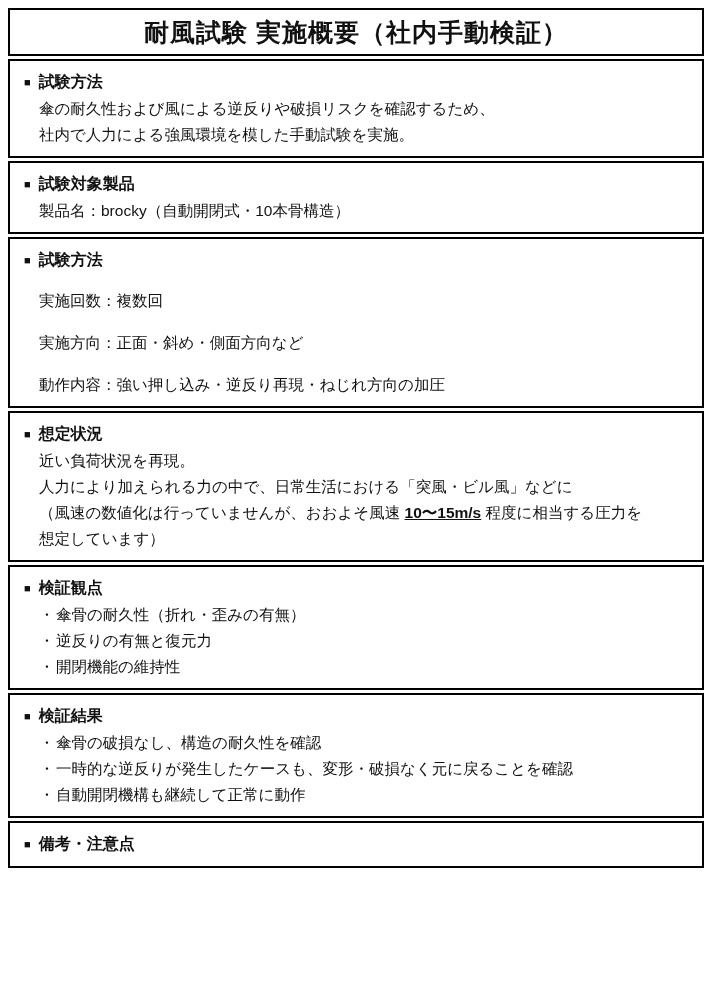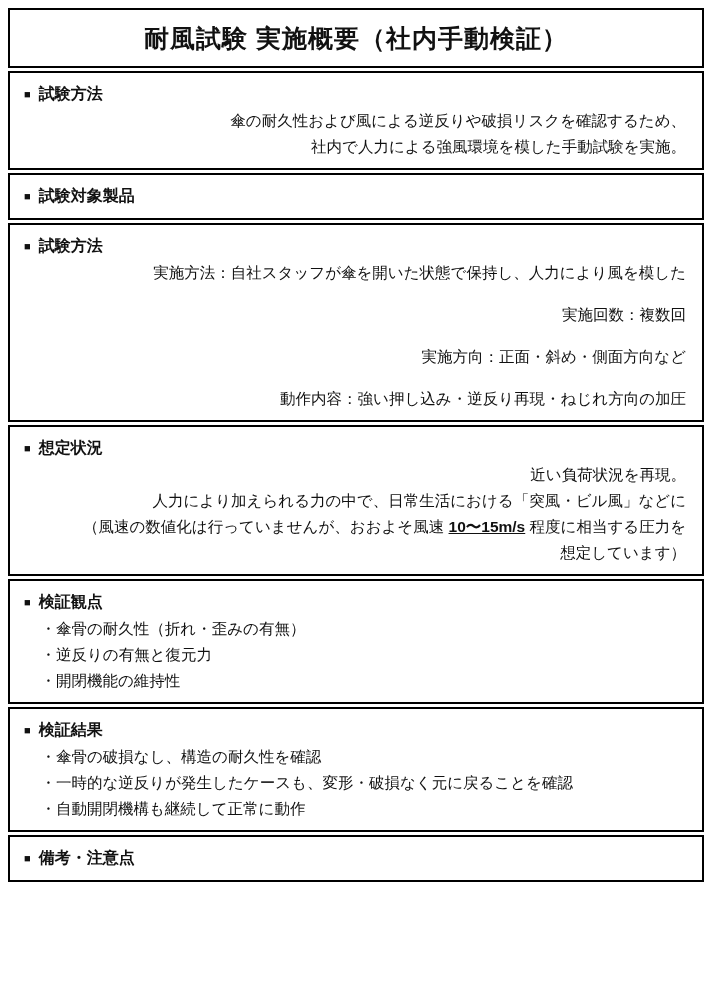--- a/index.html
+++ b/index.html
@@ -16,21 +16,21 @@
     width: 696px;
     display: flex;
     flex-direction: column;
     gap: 3px;
   }
   .box {
     border: 2px solid #000000;
     background: #ffffff;
   }
   .title-box {
-    height: 60px;
+    height: 48px;
     display: flex;
     align-items: center;
     justify-content: center;
   }
   .title {
     font-size: 25px;
     font-weight: 700;
     letter-spacing: 1px;
   }
   .section { padding: 9px 16px 8px 14px; }
@@ -41,21 +41,20 @@
     font-size: 16px;
     font-weight: 700;
     line-height: 24px;
     margin-bottom: 2px;
   }
   .marker { font-size: 11px; line-height: 1; }
   .body {
     padding-left: 15px;
     font-size: 15.5px;
     line-height: 26px;
-    text-align: right;
   }
   .para + .para { margin-top: 16px; }
   .em { font-weight: 700; text-decoration: underline; }
   .list-item { display: flex; }
   .dot { width: 17px; flex: none; }
 </style>
 </head>
 <body>
 
 <div class="doc">
@@ -73,30 +72,32 @@
       <div>傘の耐久性および風による逆反りや破損リスクを確認するため、</div>
       <div>社内で人力による強風環境を模した手動試験を実施。</div>
     </div>
   </section>
 
   <section class="box section">
     <div class="heading">
       <span class="marker">■</span>
       <span>試験対象製品</span>
     </div>
+    <div class="body">
+      <div>製品名：brocky（自動開閉式・10本骨構造）</div>
+    </div>
   </section>
 
   <section class="box section">
     <div class="heading">
       <span class="marker">■</span>
       <span>試験方法</span>
     </div>
     <div class="body">
       <div class="para">
-        <div>実施方法：自社スタッフが傘を開いた状態で保持し、人力により風を模した</div>
       </div>
       <div class="para">
         <div>実施回数：複数回</div>
       </div>
       <div class="para">
         <div>実施方向：正面・斜め・側面方向など</div>
       </div>
       <div class="para">
         <div>動作内容：強い押し込み・逆反り再現・ねじれ方向の加圧</div>
       </div>

